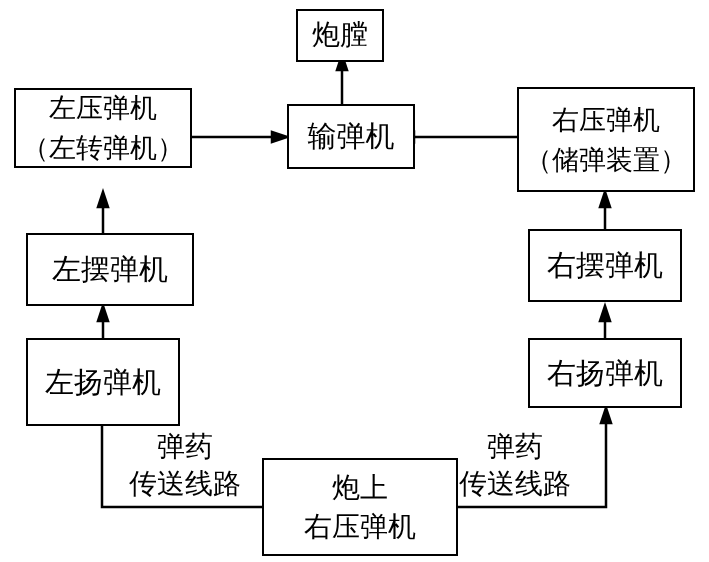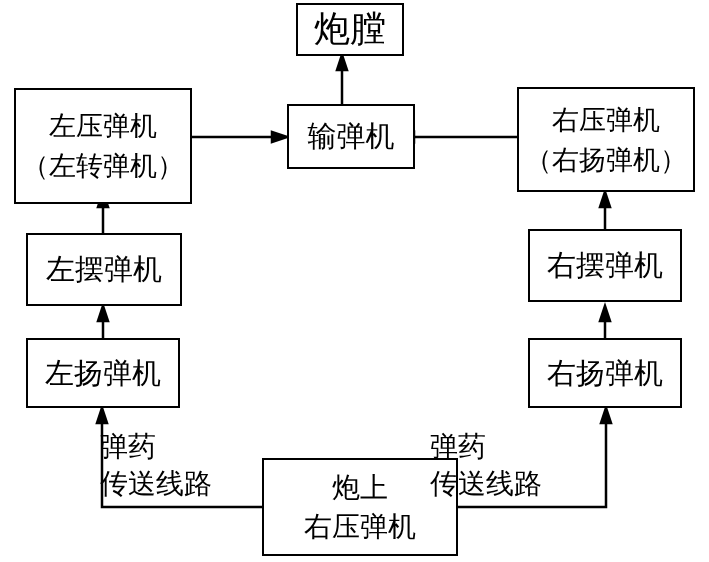--- a/index.html
+++ b/index.html
@@ -30,33 +30,34 @@
     border: 2.5px solid #000000;
     display: flex;
     flex-direction: column;
     align-items: center;
     justify-content: center;
     text-align: center;
     line-height: 1.38;
   }
   .node span { display: block; white-space: nowrap; }
 
-  .node-bore        { left: 296px; top: 3px;   width: 108px;  height: 53px;  font-size: 36px; }
+  .node-bore        { left: 296px; top: 9px;   width: 88px;  height: 53px;  font-size: 28px; }
   .node-feeder      { left: 287px; top: 104px; width: 128px; height: 65px;  font-size: 29px; }
-  .node-left-press  { left: 14px;  top: 88px;  width: 178px; height: 116px; font-size: 27px; line-height: 40px; }
+  .node-left-press  { left: 14px;  top: 88px;  width: 178px; height: 80px; font-size: 27px; line-height: 40px; }
   .node-right-press { left: 517px; top: 87px;  width: 178px; height: 105px; font-size: 27px; line-height: 40px; text-align: center; }
-  .node-left-swing  { left: 26px;  top: 233px; width: 156px; height: 73px;  font-size: 29px; }
+  .node-left-swing  { left: 26px;  top: 233px; width: 168px; height: 73px;  font-size: 29px; }
   .node-right-swing { left: 528px; top: 229px; width: 154px; height: 73px;  font-size: 29px; }
-  .node-left-hoist  { left: 26px;  top: 338px; width: 154px; height: 70px;  font-size: 29px; }
+  .node-left-hoist  { left: 26px;  top: 338px; width: 154px; height: 88px;  font-size: 29px; }
   .node-right-hoist { left: 528px; top: 338px; width: 154px; height: 70px;  font-size: 29px; justify-content: center; }
   .node-storage     { left: 262px; top: 458px; width: 196px; height: 98px;  font-size: 28px; line-height: 39px; }
 
   .route-label {
     position: absolute;
     width: 170px;
+    text-align: center;
     font-size: 28px;
     line-height: 37px;
     white-space: nowrap;
   }
   .route-label span { display: block; }
   .route-label-left  { left: 100px; top: 428px; }
   .route-label-right { left: 430px; top: 428px; }
 </style>
 </head>
 <body>
@@ -101,21 +102,21 @@
     <span>输弹机</span>
   </div>
 
   <div class="node node-left-press">
     <span>左压弹机</span>
     <span>（左转弹机）</span>
   </div>
 
   <div class="node node-right-press">
     <span>右压弹机</span>
-    <span>（右扬弹机）</span>
+    <span>（储弹装置）</span>
   </div>
 
   <div class="node node-left-swing">
     <span>左摆弹机</span>
   </div>
 
   <div class="node node-right-swing">
     <span>右摆弹机</span>
   </div>
 

